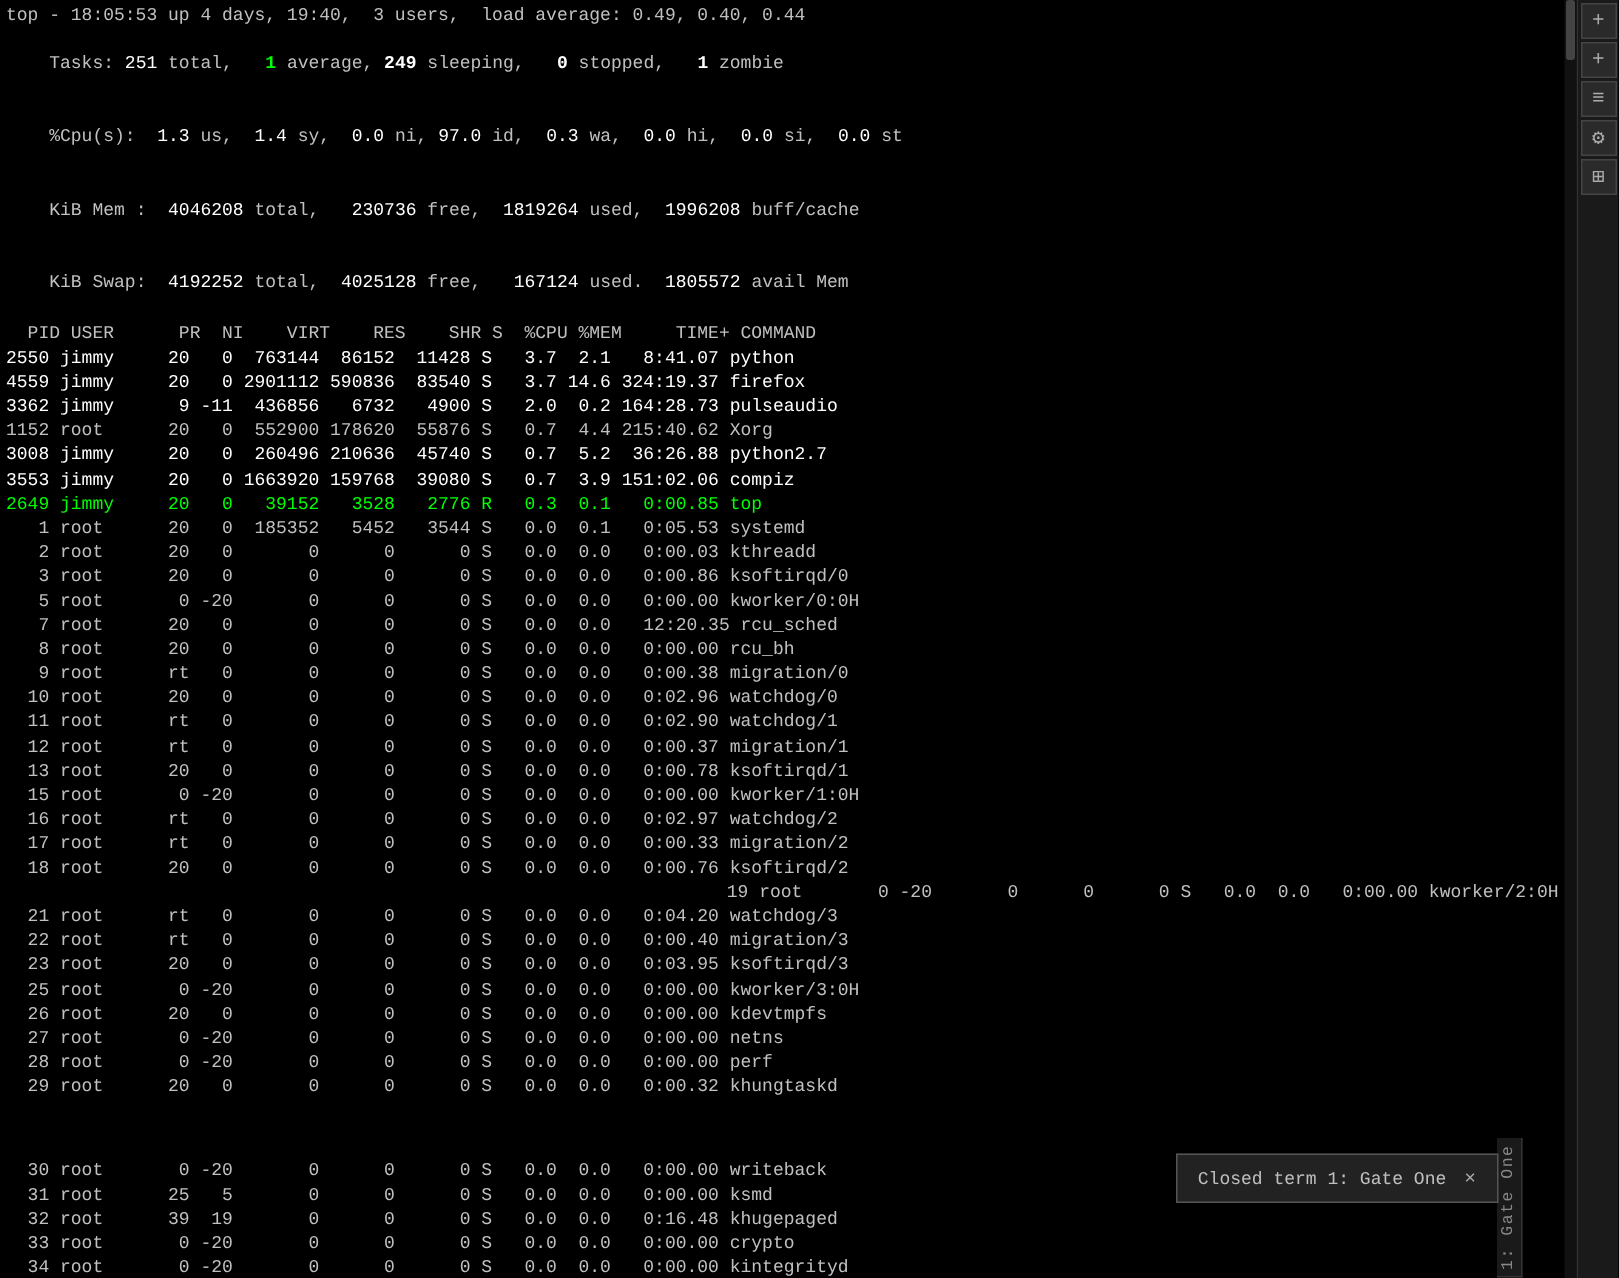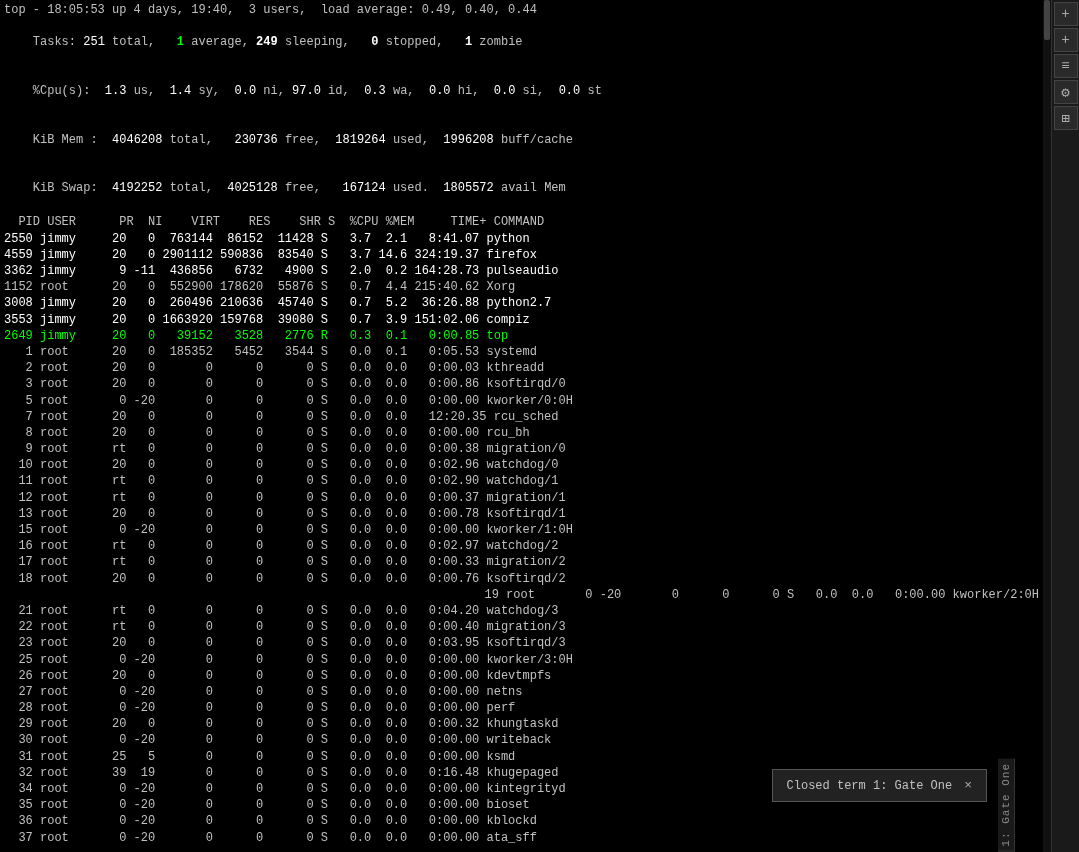--- a/index.html
+++ b/index.html
@@ -67,21 +67,21 @@
       padding: 4px 2px;
       border-left: 1px solid #333;
       border-top: 1px solid #333;
       letter-spacing: 1px;
     }
 
     
     #closed-term-notification {
       position: absolute;
       bottom: 50px;
-      right: 56px;
+      right: 44px;
       background: #222;
       border: 1px solid #555;
       color: #c0c0c0;
       padding: 8px 14px;
       font-size: 12px;
       display: flex;
       align-items: center;
       gap: 8px;
       z-index: 100;
     }
@@ -153,23 +153,24 @@
       <div class="line" style="color: rgb(192, 192, 192);">  18 root      20   0       0      0      0 S   0.0  0.0   0:00.76 ksoftirqd/2</div>
       <div class="line" style="color: rgb(192, 192, 192); text-align: right;">  19 root       0 -20       0      0      0 S   0.0  0.0   0:00.00 kworker/2:0H</div>
       <div class="line" style="color: rgb(192, 192, 192);">  21 root      rt   0       0      0      0 S   0.0  0.0   0:04.20 watchdog/3</div>
       <div class="line" style="color: rgb(192, 192, 192);">  22 root      rt   0       0      0      0 S   0.0  0.0   0:00.40 migration/3</div>
       <div class="line" style="color: rgb(192, 192, 192);">  23 root      20   0       0      0      0 S   0.0  0.0   0:03.95 ksoftirqd/3</div>
       <div class="line" style="color: rgb(192, 192, 192);">  25 root       0 -20       0      0      0 S   0.0  0.0   0:00.00 kworker/3:0H</div>
       <div class="line" style="color: rgb(192, 192, 192);">  26 root      20   0       0      0      0 S   0.0  0.0   0:00.00 kdevtmpfs</div>
       <div class="line" style="color: rgb(192, 192, 192);">  27 root       0 -20       0      0      0 S   0.0  0.0   0:00.00 netns</div>
       <div class="line" style="color: rgb(192, 192, 192);">  28 root       0 -20       0      0      0 S   0.0  0.0   0:00.00 perf</div>
       <div class="line" style="color: rgb(192, 192, 192);">  29 root      20   0       0      0      0 S   0.0  0.0   0:00.32 khungtaskd</div>
-      <div class="line" style="color: rgb(192, 192, 192);">  30 root       0 -20       0      0      0 S   0.0  0.0   0:00.00 writeback</div>
+      <div class="line" style="color: rgb(192, 192, 192); margin-top: 40px;">  30 root       0 -20       0      0      0 S   0.0  0.0   0:00.00 writeback</div>
       <div class="line" style="color: rgb(192, 192, 192);">  31 root      25   5       0      0      0 S   0.0  0.0   0:00.00 ksmd</div>
       <div class="line" style="color: rgb(192, 192, 192);">  32 root      39  19       0      0      0 S   0.0  0.0   0:16.48 khugepaged</div>
+      <div class="line" style="color: rgb(192, 192, 192);">  33 root       0 -20       0      0      0 S   0.0  0.0   0:00.00 crypto</div>
       <div class="line" style="color: rgb(192, 192, 192);">  34 root       0 -20       0      0      0 S   0.0  0.0   0:00.00 kintegrityd</div>
       <div class="line" style="color: rgb(192, 192, 192);">  35 root       0 -20       0      0      0 S   0.0  0.0   0:00.00 bioset</div>
       <div class="line" style="color: rgb(192, 192, 192);">  36 root       0 -20       0      0      0 S   0.0  0.0   0:00.00 kblockd</div>
       <div class="line" style="color: rgb(192, 192, 192);">  37 root       0 -20       0      0      0 S   0.0  0.0   0:00.00 ata_sff</div>
     </div>
 
   <div id="closed-term-notification">
     <span>Closed term 1: Gate One</span>
     <span class="close-x">×</span>
   </div>

